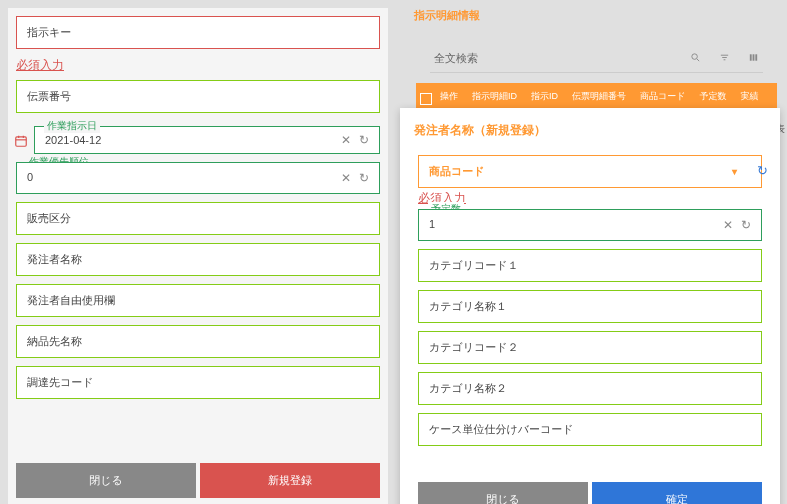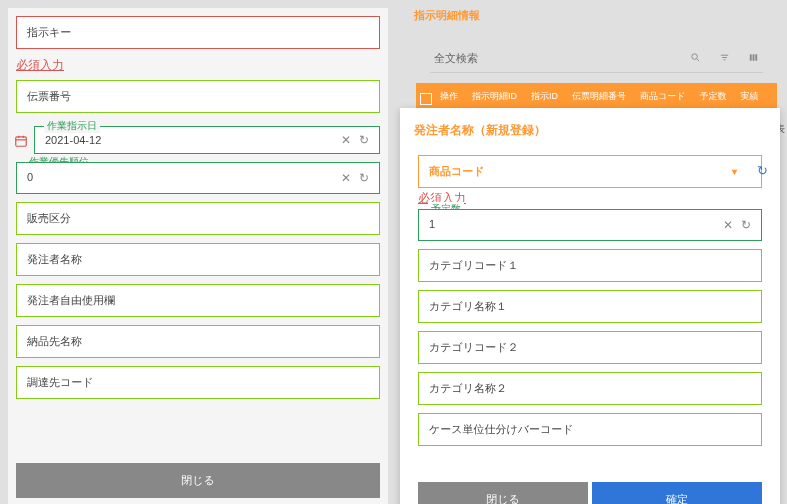--- a/index.html
+++ b/index.html
@@ -80,20 +80,21 @@
       </span>
     </div>
   </div>
   <div class="field">販売区分</div>
   <div class="field">発注者名称</div>
   <div class="field">発注者自由使用欄</div>
   <div class="field">納品先名称</div>
   <div class="field">調達先コード</div>
   <div class="btn-row">
     <div class="btn btn-gray">閉じる</div>
+    <div class="btn btn-red">新規登録</div>
   </div>
 </div>
 
 <div class="bg-right">
   <div class="bg-title">指示明細情報</div>
   <div class="search-row">
     <span style="flex:1;">全文検索</span>
     <span>
       <svg viewBox="0 0 24 24" fill="none" stroke="#888" stroke-width="2">
           <circle cx="10" cy="10" r="6"></circle>

